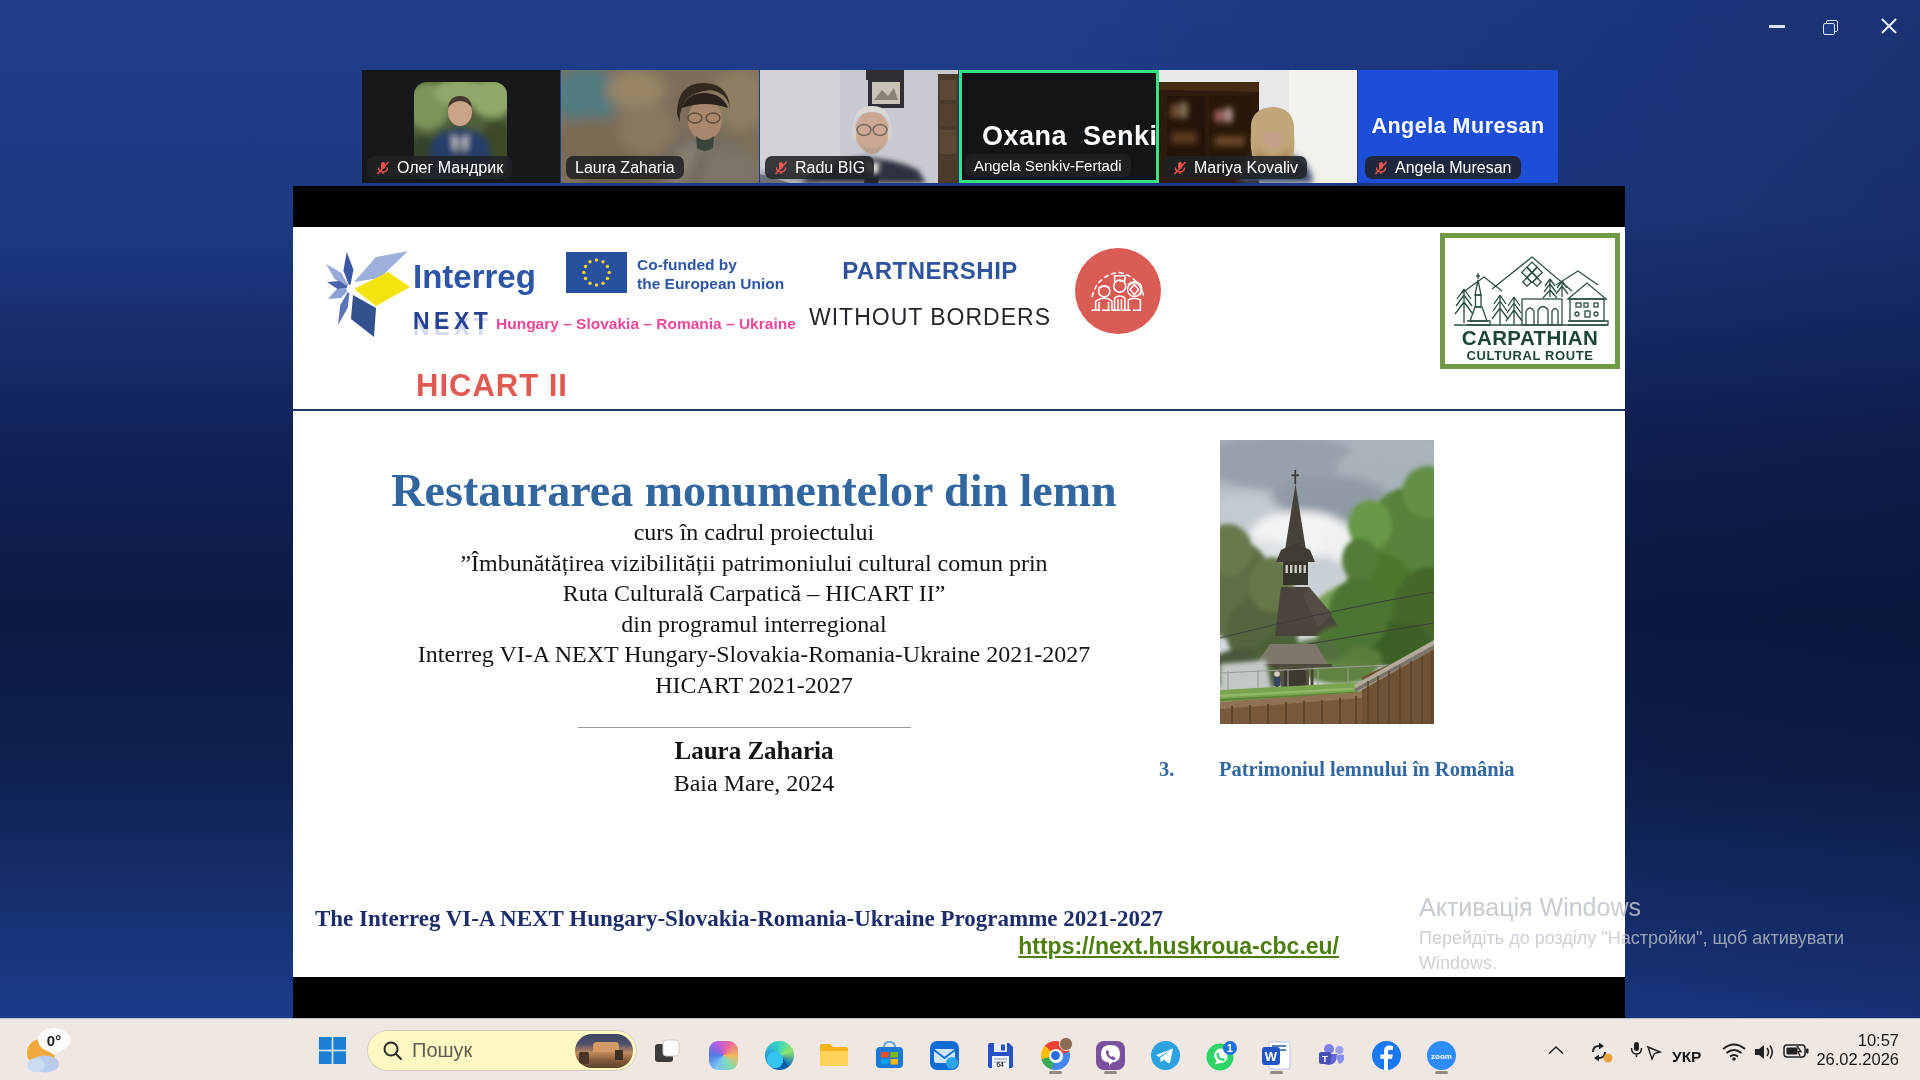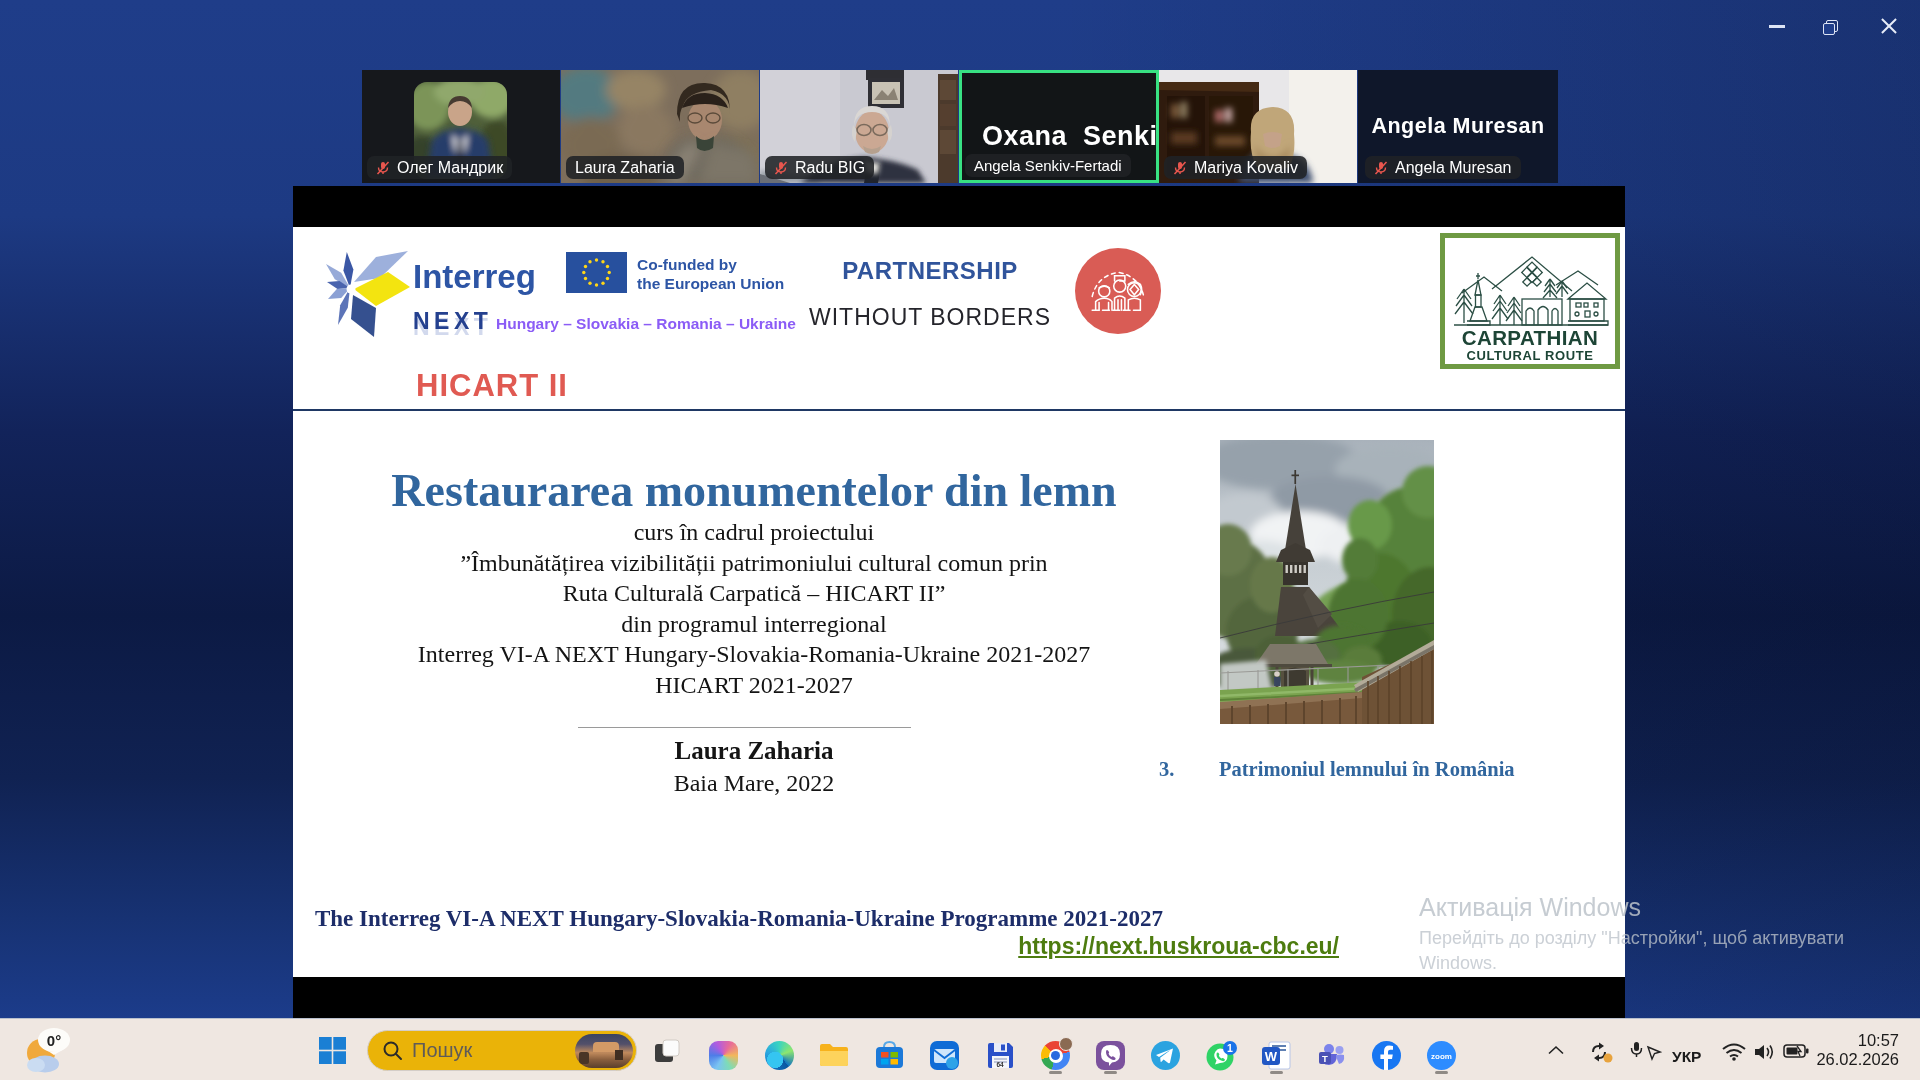--- a/index.html
+++ b/index.html
@@ -29,21 +29,21 @@
   .bigname { position:absolute; width:100%; text-align:center; color:#fff; font-weight:bold; font-size:24px; letter-spacing:.5px; white-space:nowrap; }
 
   
   .barTop { position:absolute; left:293px; top:186px; width:1332px; height:41px; background:#000; }
   .barBot { position:absolute; left:293px; top:977px; width:1332px; height:41px; background:#000; }
   .slide { position:absolute; left:293px; top:227px; width:1332px; height:750px; background:#fff; overflow:hidden; font-family:"Liberation Serif", serif; }
   .hdrline { position:absolute; left:0; top:182px; width:1332px; height:2px; background:#1f3864; }
 
   .interregTxt { position:absolute; left:120px; top:31px; font-family:"Liberation Sans", sans-serif; font-weight:bold; font-size:33px; color:#2d55a5; letter-spacing:0px; }
   .nextTxt { position:absolute; left:120px; top:81px; font-family:"Liberation Sans", sans-serif; font-weight:bold; font-size:23px; color:#24408f; letter-spacing:4.5px; text-shadow:0 6px 0 rgba(165,180,220,.5); }
-  .countries { position:absolute; left:203px; top:88px; font-family:"Liberation Sans", sans-serif; font-weight:bold; font-size:15.5px; color:#8b5cf6; }
+  .countries { position:absolute; left:203px; top:88px; font-family:"Liberation Sans", sans-serif; font-weight:bold; font-size:15.5px; color:#ec4899; }
   .cofund { position:absolute; left:344px; top:28px; font-family:"Liberation Sans", sans-serif; font-weight:bold; font-size:15.5px; color:#2d55a5; line-height:19px; }
   .hicart { position:absolute; left:123px; top:141px; font-family:"Liberation Sans", sans-serif; font-weight:bold; font-size:31px; color:#e05a52; letter-spacing:1px; }
   .partnership { position:absolute; left:548px; top:30px; width:178px; text-align:center; font-family:"Liberation Sans", sans-serif; font-weight:bold; font-size:24px; color:#30549b; letter-spacing:.5px; }
   .withoutb { position:absolute; left:506px; top:77px; width:262px; text-align:center; font-family:"Liberation Sans", sans-serif; font-size:23px; color:#25252b; letter-spacing:1px; white-space:nowrap; }
 
   .title { position:absolute; left:0; top:237px; width:922px; text-align:center; font-weight:bold; font-size:46px; color:#31669e; }
   .sub { position:absolute; left:0; top:290px; width:922px; text-align:center; font-size:24px; color:#141414; line-height:30.6px; }
   .divline { position:absolute; left:285px; top:500px; width:333px; height:1px; background:#9a9a9a; }
   .author { position:absolute; left:0; top:510px; width:922px; text-align:center; font-weight:bold; font-size:25px; color:#141414; }
   .place { position:absolute; left:0; top:543px; width:922px; text-align:center; font-size:24px; color:#141414; }
@@ -226,21 +226,21 @@
     </g>
   </svg>
   <div class="namelbl"><span class="mic"><svg width="14" height="14" viewBox="0 0 14 14">
           <rect x="5" y="1" width="4" height="7" rx="2" fill="#e8564e"></rect>
           <path d="M2.5 6.5 Q2.5 11 7 11 Q11.5 11 11.5 6.5" stroke="#e8564e" stroke-width="1.4" fill="none"></path>
           <rect x="6.3" y="11" width="1.4" height="2" fill="#e8564e"></rect>
           <line x1="1.5" y1="13" x2="12.5" y2="1" stroke="#e8564e" stroke-width="1.6"></line>
         </svg></span>Mariya Kovaliv</div>
 </div>
 
-<div class="tile" style="left:1358px; width:200px; background:#0f172a;">
+<div class="tile" style="left:1358px; width:200px; background:#1d4ed8;">
   <div class="bigname" style="top:44px; font-size:21.5px;">Angela Muresan</div>
   <div class="namelbl" style="left:7px;"><span class="mic"><svg width="14" height="14" viewBox="0 0 14 14">
           <rect x="5" y="1" width="4" height="7" rx="2" fill="#e8564e"></rect>
           <path d="M2.5 6.5 Q2.5 11 7 11 Q11.5 11 11.5 6.5" stroke="#e8564e" stroke-width="1.4" fill="none"></path>
           <rect x="6.3" y="11" width="1.4" height="2" fill="#e8564e"></rect>
           <line x1="1.5" y1="13" x2="12.5" y2="1" stroke="#e8564e" stroke-width="1.6"></line>
         </svg></span>Angela Muresan</div>
 </div>
 
 <div class="barTop"></div>
@@ -364,21 +364,21 @@
 
   <div class="title">Restaurarea monumentelor din lemn</div>
   <div class="sub">curs în cadrul proiectului<br>
 ”Îmbunătățirea vizibilității patrimoniului cultural comun prin<br>
 Ruta Culturală Carpatică – HICART II”<br>
 din programul interregional<br>
 Interreg VI-A NEXT Hungary-Slovakia-Romania-Ukraine 2021-2027<br>
 HICART 2021-2027</div>
   <div class="divline"></div>
   <div class="author">Laura Zaharia</div>
-  <div class="place">Baia Mare, 2022</div>
+  <div class="place">Baia Mare, 2024</div>
 
   <svg id="photo" style="position:absolute;left:927px;top:213px;" width="214" height="284" viewBox="0 0 214 284">
     <defs>
       <linearGradient id="sky" x1="0" y1="0" x2="0" y2="1">
         <stop offset="0" stop-color="#a9b2bb"></stop>
           <stop offset=".45" stop-color="#c8cfd4"></stop>
           <stop offset="1" stop-color="#e2e6e8"></stop>
       </linearGradient>
       <filter id="pb" x="-30%" y="-30%" width="160%" height="160%">
           <feGaussianBlur stdDeviation="2"></feGaussianBlur>
@@ -523,21 +523,21 @@
     <text x="30" y="19" text-anchor="middle" font-size="15" font-weight="bold" fill="#222" font-family="Liberation Sans, sans-serif">0°</text>
   </svg>
 
   <svg style="position:absolute;left:319px;top:18px;" width="27" height="27" viewBox="0 0 27 27">
     <rect x="0" y="0" width="12.7" height="12.7" fill="#1a7fd4"></rect>
     <rect x="14.3" y="0" width="12.7" height="12.7" fill="#1a7fd4"></rect>
     <rect x="0" y="14.3" width="12.7" height="12.7" fill="#1a7fd4"></rect>
     <rect x="14.3" y="14.3" width="12.7" height="12.7" fill="#1a7fd4"></rect>
   </svg>
 
-  <div style="position:absolute;left:367px;top:11px;width:270px;height:41px;background:#eab308;border:1px solid #d4cdc7;border-radius:21px;">
+  <div style="position:absolute;left:367px;top:11px;width:270px;height:41px;background:#fef9c3;border:1px solid #d4cdc7;border-radius:21px;">
     <svg style="position:absolute;left:14px;top:9px;" width="22" height="22" viewBox="0 0 22 22">
         <circle cx="9" cy="9" r="6.5" fill="none" stroke="#2b2b2b" stroke-width="2"></circle>
         <line x1="14" y1="14" x2="19" y2="19" stroke="#2b2b2b" stroke-width="2" stroke-linecap="round"></line>
       </svg>
     <span style="position:absolute;left:44px;top:8px;font-size:20px;color:#5f5b58;">Пошук</span>
     <div style="position:absolute;right:3px;top:2.5px;width:58px;height:34px;border-radius:17px;overflow:hidden;background:linear-gradient(180deg,#3a4460 0%,#53506a 30%,#c08a5c 55%,#8a5f3e 75%,#5a3f2c 100%);">
       <div style="position:absolute;left:18px;top:8px;width:26px;height:10px;background:#d39a66;border-radius:4px 4px 0 0;"></div>
       <div style="position:absolute;left:4px;top:18px;width:10px;height:12px;background:#4a3526;border-radius:2px;"></div>
       <div style="position:absolute;left:40px;top:16px;width:8px;height:10px;background:#3f2e22;"></div>
     </div>

